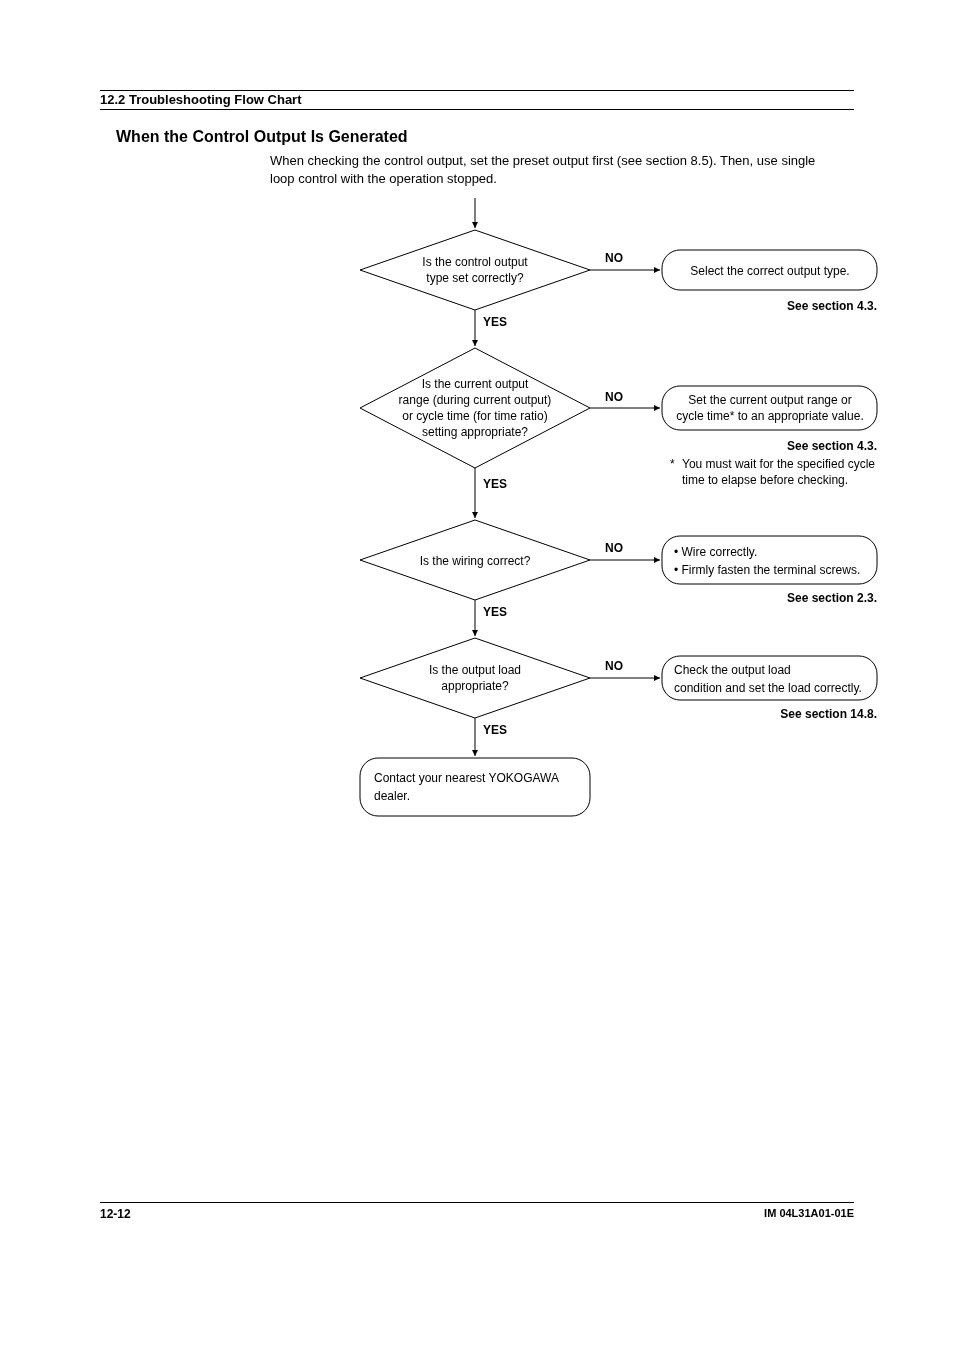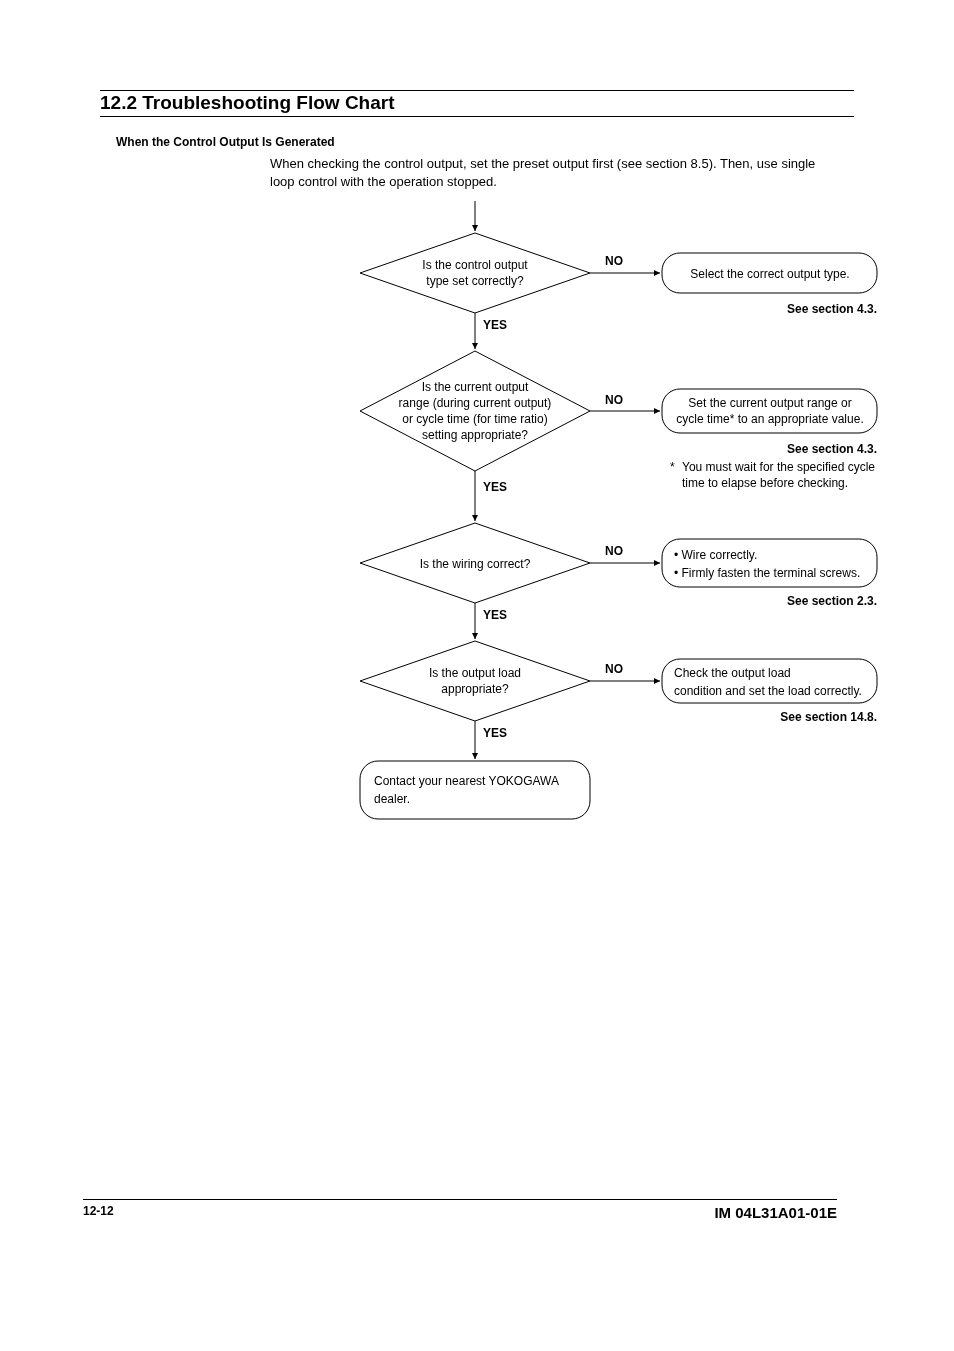--- a/index.html
+++ b/index.html
@@ -16,25 +16,25 @@
     position: absolute;
     left: 100px;
     top: 90px;
     width: 754px;
   }
   .header-line {
     border-top: 1px solid #000;
     border-bottom: 1px solid #000;
     padding: 1px 0 2px 0;
     font-weight: bold;
-    font-size: 19px;
+    font-size: 13px;
   }
   .subtitle {
     font-weight: bold;
-    font-size: 12px;
+    font-size: 16px;
     margin-top: 18px;
     margin-left: 16px;
   }
   .intro {
     font-size: 13px;
     margin-top: 6px;
     margin-left: 170px;
     line-height: 1.4;
     width: 570px;
   }
@@ -42,29 +42,29 @@
     position: relative;
     margin-left: 170px;
     margin-top: 10px;
     width: 560px;
     height: 640px;
     text-align: center;
   }
   
   .footer {
     position: absolute;
-    left: 83px;
+    left: 100px;
     bottom: 130px;
     width: 754px;
     border-top: 1px solid #000;
     padding-top: 4px;
     font-size: 12px;
   }
   .footer .pg { font-weight: bold; }
-  .footer .im { float: right; font-weight: bold; font-size: 15px; }
+  .footer .im { float: right; font-weight: bold; font-size: 11px; }
   svg text { font-family: Arial, Helvetica, sans-serif; }
 </style>
 </head>
 <body>
 
 <div class="page">
   <div class="header-line">12.2  Troubleshooting Flow Chart</div>
   <div class="subtitle">When the Control Output Is Generated</div>
   <div class="intro">When checking the control output, set the preset output first (see section 8.5).  Then, use single loop control with the operation stopped.</div>
 

